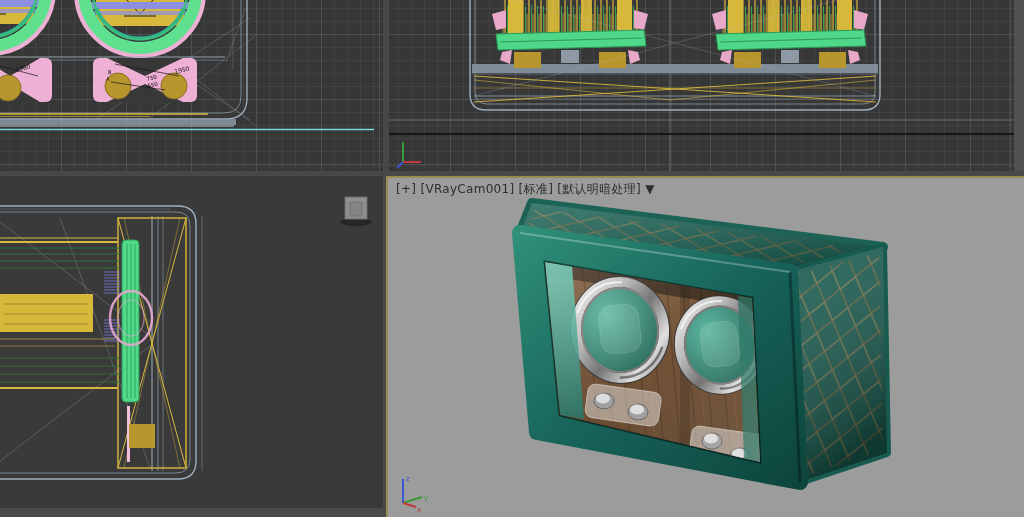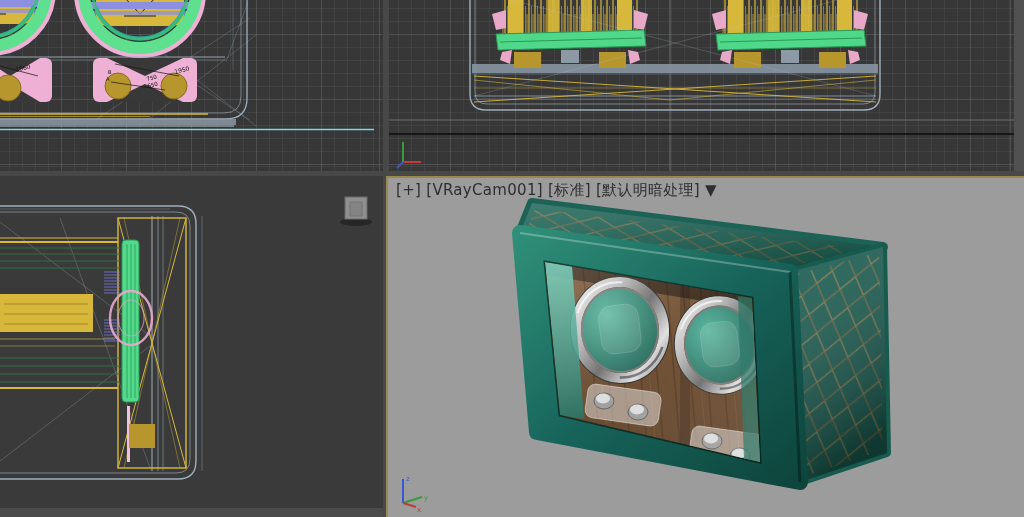--- a/index.html
+++ b/index.html
@@ -13,21 +13,21 @@
       repeating-linear-gradient(90deg, rgba(200,210,220,0.10) 0 1px, transparent 1px 65px),
       repeating-linear-gradient(0deg,  rgba(200,210,220,0.10) 0 1px, transparent 1px 65px);
     background-position:-4px -6px;}
   #vp-tl{left:0;top:0;width:383px;height:171px;}
   #vp-tr{left:389px;top:0;width:625px;height:171px;}
   #vp-bl{left:0;top:176px;width:383px;height:341px;background:#3a3a3a;}
   #vp-cam{left:386px;top:176px;width:638px;height:341px;background:#9c9c9c;
           border-top:2px solid #98894c;border-left:2px solid #98894c;box-sizing:border-box;}
   #edge-strip{left:1014px;top:0;width:10px;height:171px;background:#515151;}
   #bl-bottom-strip{left:0;top:508px;width:383px;height:9px;background:#4b4b4b;}
-  #cam-label{position:absolute;left:8px;top:3px;font-size:15px;color:#2e2e2e;
+  #cam-label{position:absolute;left:8px;top:3px;font-size:12px;color:#2e2e2e;
              letter-spacing:0.3px;white-space:nowrap;}
   svg{display:block;}
 </style>
 </head>
 <body>
 
 <div id="screen">
 
   <div id="vp-tl" class="vp vp-grid">
     <svg width="383" height="171" viewBox="0 0 383 171">

